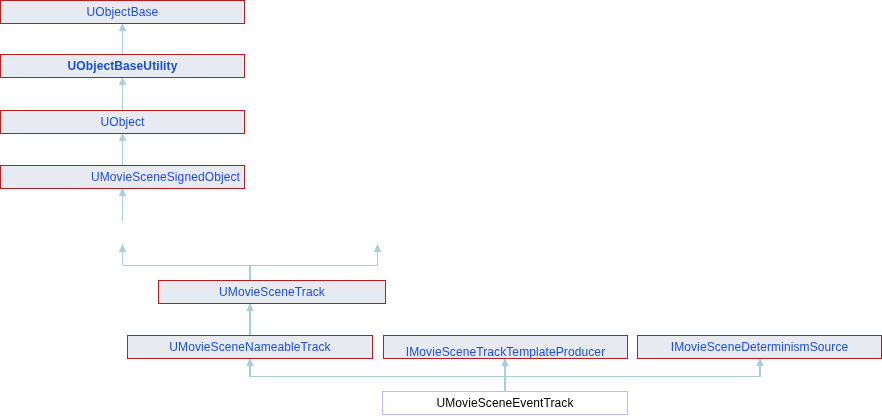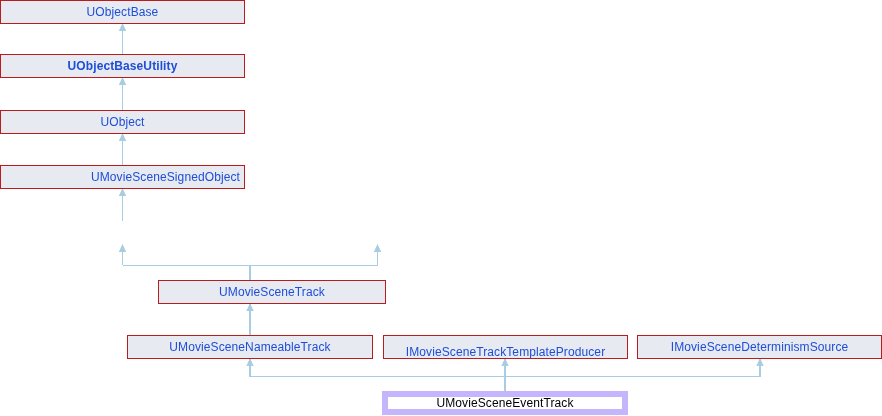--- a/index.html
+++ b/index.html
@@ -31,21 +31,21 @@
     border:1px solid #b91c1c;
     font-size:12px;
     line-height:1;
     color:#1d4ed8;
     letter-spacing:0.1px;
     white-space:nowrap;
     overflow:hidden;
   }
   .node.focus{
     background:#ffffff;
-    border:6px solid #c4b5fd;
+    border:1px solid #c4b5fd;
     color:#000000;
   }
   .node-label{
     display:block;
     padding:0 4px;
     text-align:center;
   }
 </style>
 </head>
 <body>

